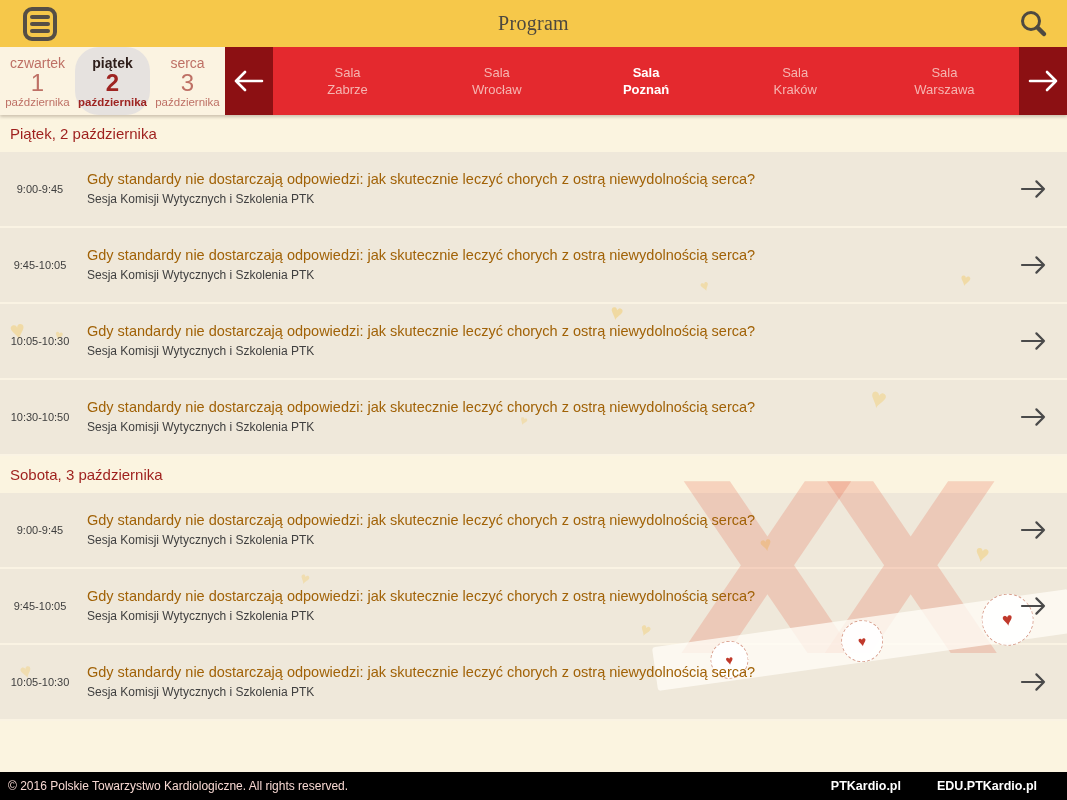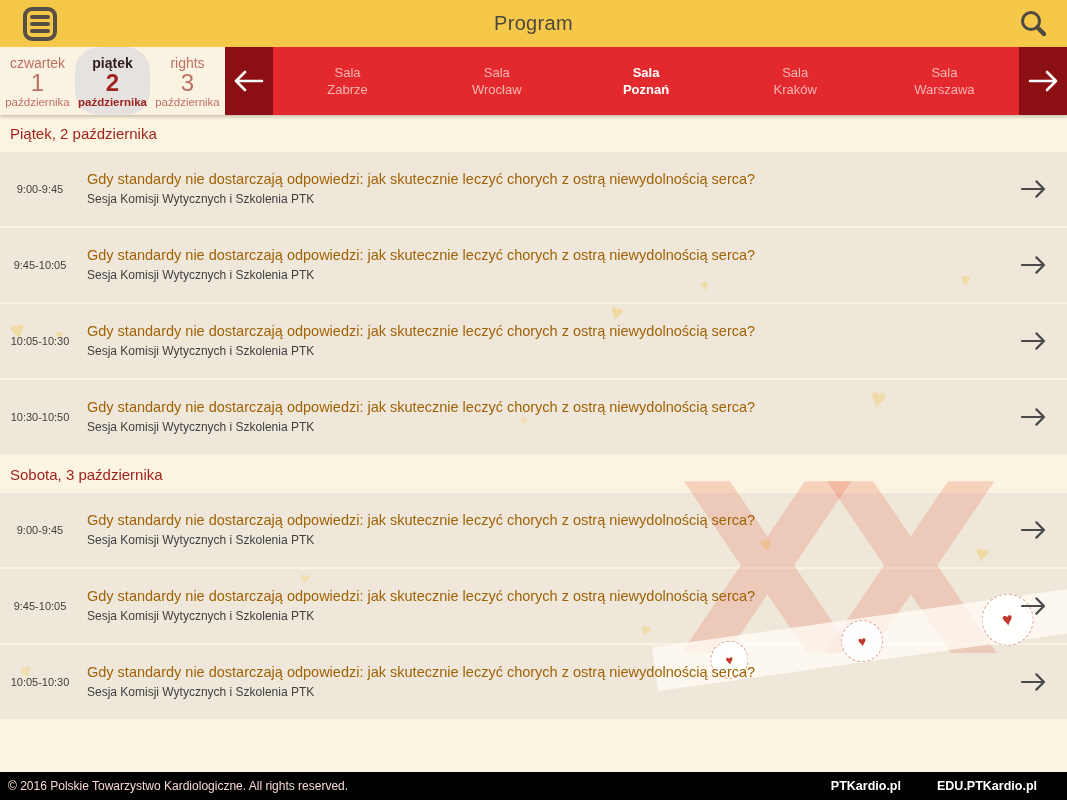--- a/index.html
+++ b/index.html
@@ -1,21 +1,21 @@
 <!DOCTYPE html>
 <html><head>
 <meta charset="utf-8">
 <style>
   html,body{margin:0;padding:0;}
   body{width:1067px;height:800px;overflow:hidden;font-family:"Liberation Sans",sans-serif;background:#FBF4E0;}
   .app{position:relative;width:1067px;height:800px;overflow:hidden;display:flex;flex-direction:column;}
 
   
   .topbar{position:relative;height:47px;flex:0 0 47px;background:#F6C84A;display:flex;align-items:center;justify-content:center;z-index:6;}
-  .app-title{color:#4D483F;font-size:20px;letter-spacing:.3px;}
+  .app-title{color:#4D483F;font-size:20px;letter-spacing:.3px;font-family:Liberation Serif, serif;}
   .menu-btn{position:absolute;left:23px;top:7px;width:34px;height:34px;border:4px solid #564F45;border-radius:9px;box-sizing:border-box;display:flex;flex-direction:column;justify-content:center;gap:3px;padding:0 3px;cursor:pointer;}
   .menu-btn .bar{height:4px;background:#564F45;border-radius:2px;}
   .search-btn{position:absolute;right:18px;top:8px;width:32px;height:32px;cursor:pointer;}
 
   
   .navrow{height:68px;flex:0 0 68px;display:flex;background:#FBF3E1;box-shadow:0 2px 3px rgba(90,70,50,.28);position:relative;z-index:5;}
   .date-tab{width:75px;box-sizing:border-box;display:flex;flex-direction:column;align-items:center;justify-content:center;background:#FBF3E1;cursor:pointer;padding-top:2px;border-radius:24px;}
   .date-tab .day{font-size:14px;color:#BE7065;line-height:16px;}
   .date-tab .num{font-size:24px;color:#BE7065;line-height:24px;}
   .date-tab .month{font-size:11.5px;color:#BE7065;line-height:15px;}
@@ -78,21 +78,21 @@
       <span class="day">czwartek</span>
       <span class="num">1</span>
       <span class="month">października</span>
     </div>
     <div class="date-tab selected">
       <span class="day">piątek</span>
       <span class="num">2</span>
       <span class="month">października</span>
     </div>
     <div class="date-tab">
-      <span class="day">rights</span>
+      <span class="day">serca</span>
       <span class="num">3</span>
       <span class="month">października</span>
     </div>
 
     <div class="arrow-block">
       <svg width="34" height="26" viewBox="0 0 34 26">
         <path d="M13 4 L4 13 L13 22 M4 13 H30" fill="none" stroke="#FFFFFF" stroke-width="2.6" stroke-linecap="round" stroke-linejoin="round"></path>
       </svg>
     </div>
 

